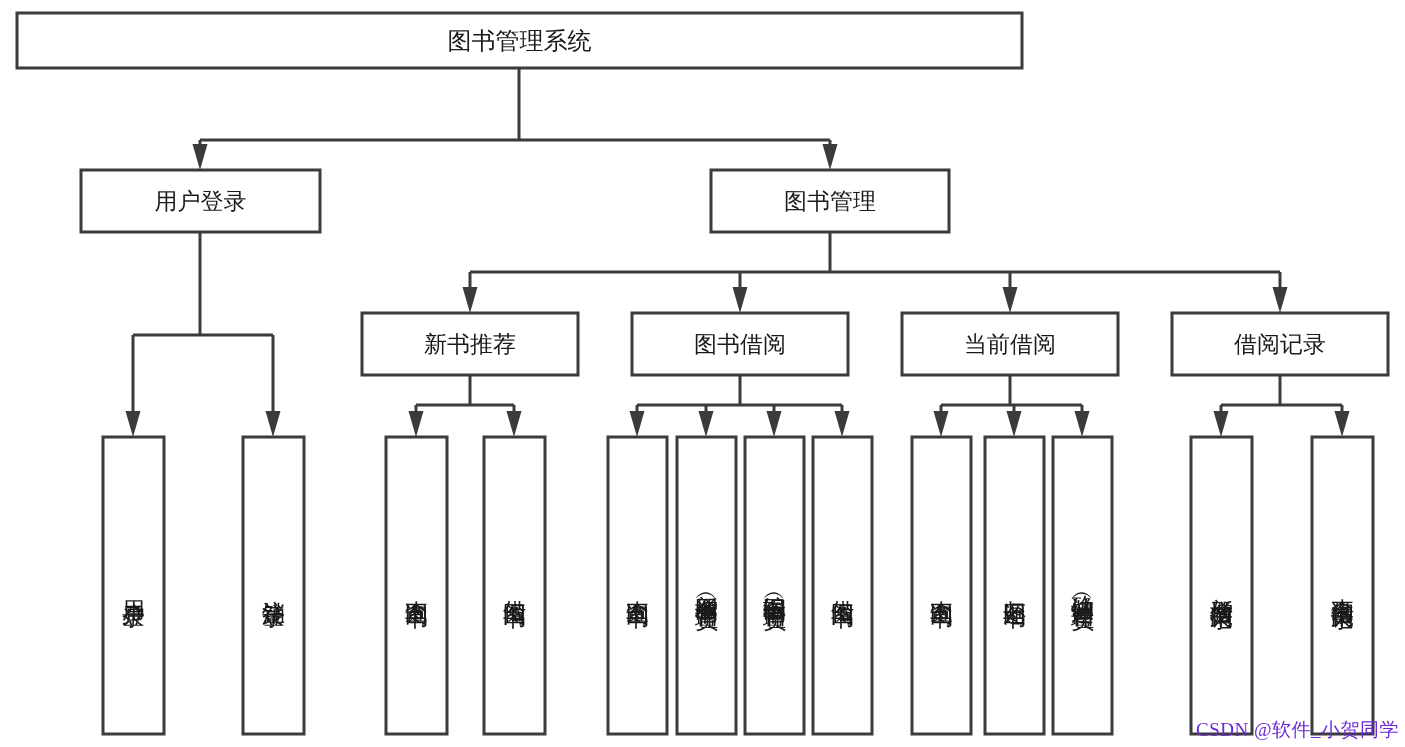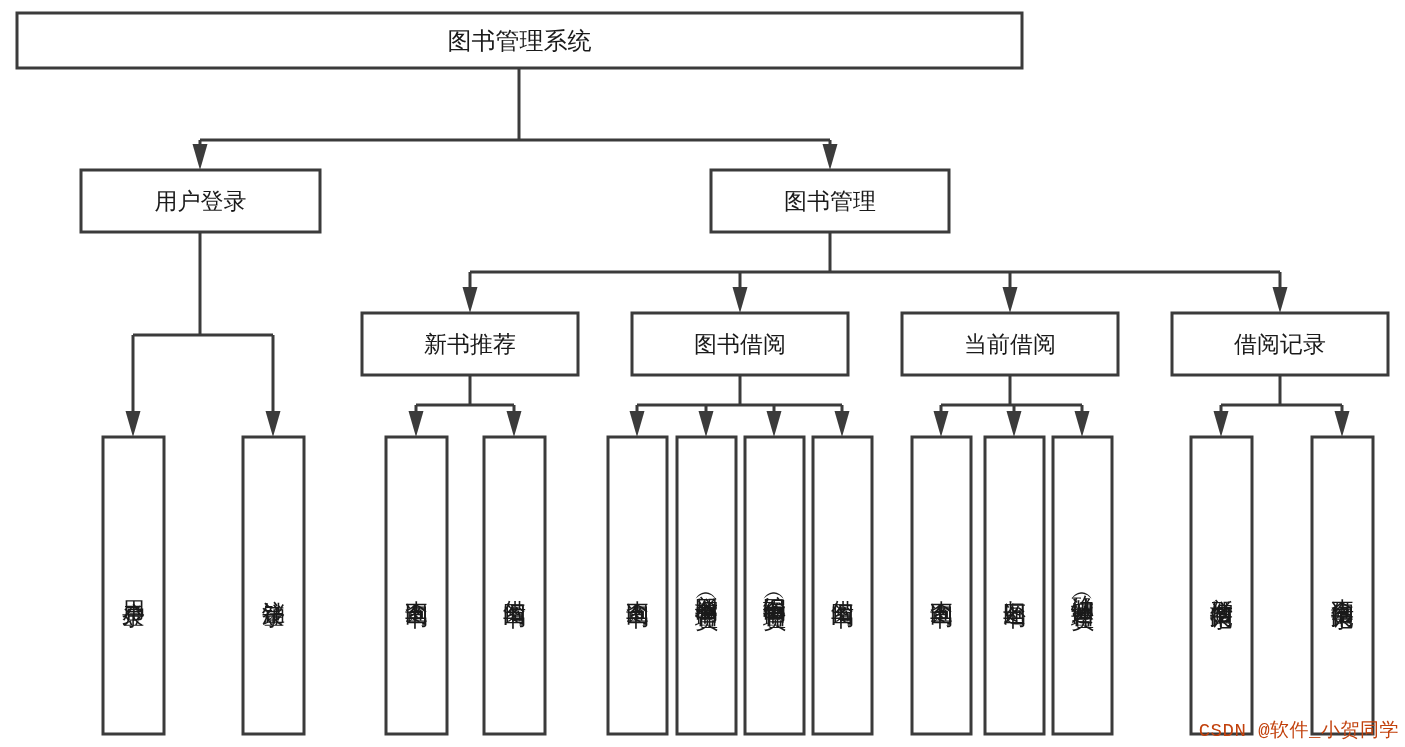--- a/index.html
+++ b/index.html
@@ -72,23 +72,23 @@
     display: flex;
     align-items: center;
     justify-content: center;
     pointer-events: none;
     user-select: none;
   }
   .watermark {
     position: absolute;
     right: 6px;
     bottom: 4px;
-    font-family: Liberation Mono, monospace;
+    font-family: Liberation Serif, serif;
     font-size: 19px;
-    color: #c2410c;
+    color: #6d28d9;
     letter-spacing: 0.5px;
     white-space: nowrap;
   }
 </style>
 </head>
 <body>
 
 <div id="diagram-root">
   <svg id="diagram-svg" viewBox="0 0 1405 747" xmlns="http://www.w3.org/2000/svg">
     <g id="connector-layer">

